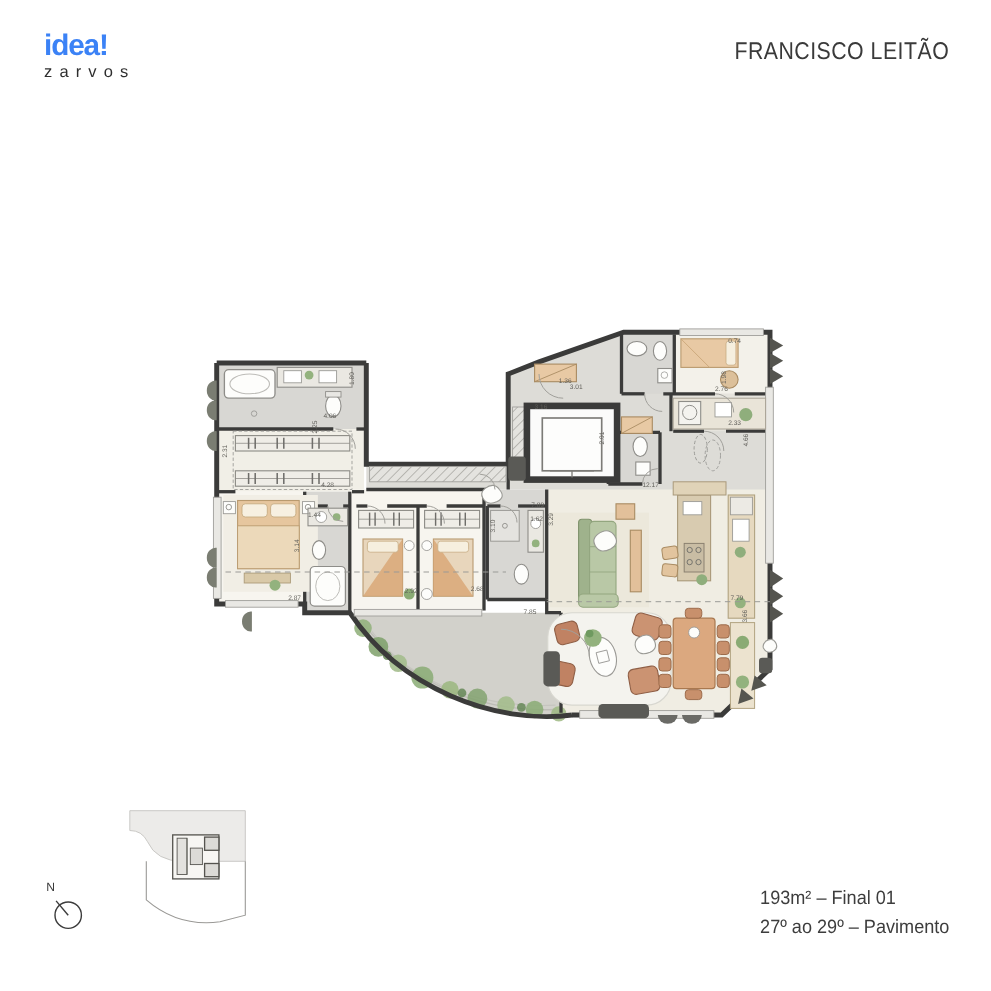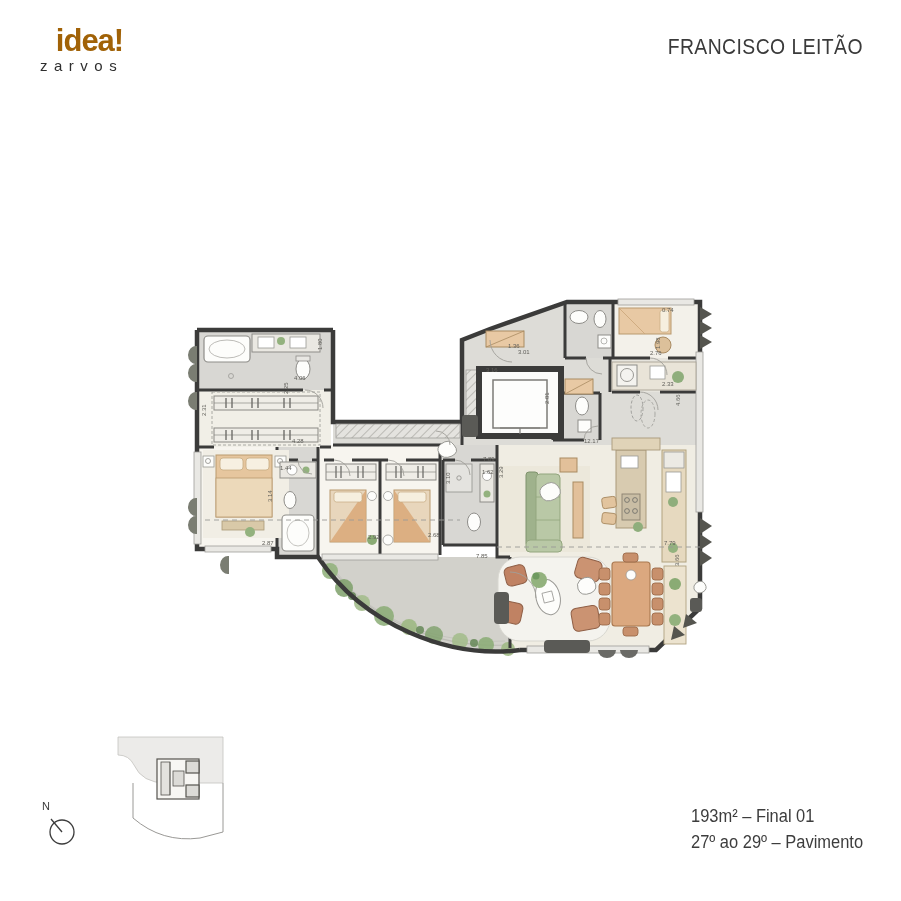--- a/index.html
+++ b/index.html
@@ -1,21 +1,21 @@
 <!DOCTYPE html>
 <html><head>
 <meta charset="utf-8">
 <style>
   html,body{margin:0;padding:0;background:#ffffff;width:901px;height:901px;overflow:hidden;
             font-family:"Liberation Sans", sans-serif;}
   .page{position:relative;width:901px;height:901px;background:#fff;}
 
   
   .brand{position:absolute;left:40px;top:26px;color:#222;}
-  .brand-name{font-size:31px;font-weight:800;letter-spacing:-1px;line-height:30px;color:#a16207;text-align:right;}
+  .brand-name{font-size:27px;font-weight:800;letter-spacing:-1px;line-height:30px;color:#3b82f6;}
   .brand-sub{font-size:15px;font-weight:400;letter-spacing:6.5px;color:#2e2e2e;margin-top:1px;}
 
   
   .title{position:absolute;right:38px;top:34px;font-size:22px;font-weight:500;color:#3a3a3a;
          letter-spacing:.5px;transform:scaleX(.88);transform-origin:right top;white-space:nowrap;}
 
   
   .unit-info{position:absolute;right:38px;bottom:46px;text-align:left;font-size:17.5px;
              color:#3d3d3d;line-height:1.5;transform:scaleX(.94);transform-origin:right bottom;}
 

